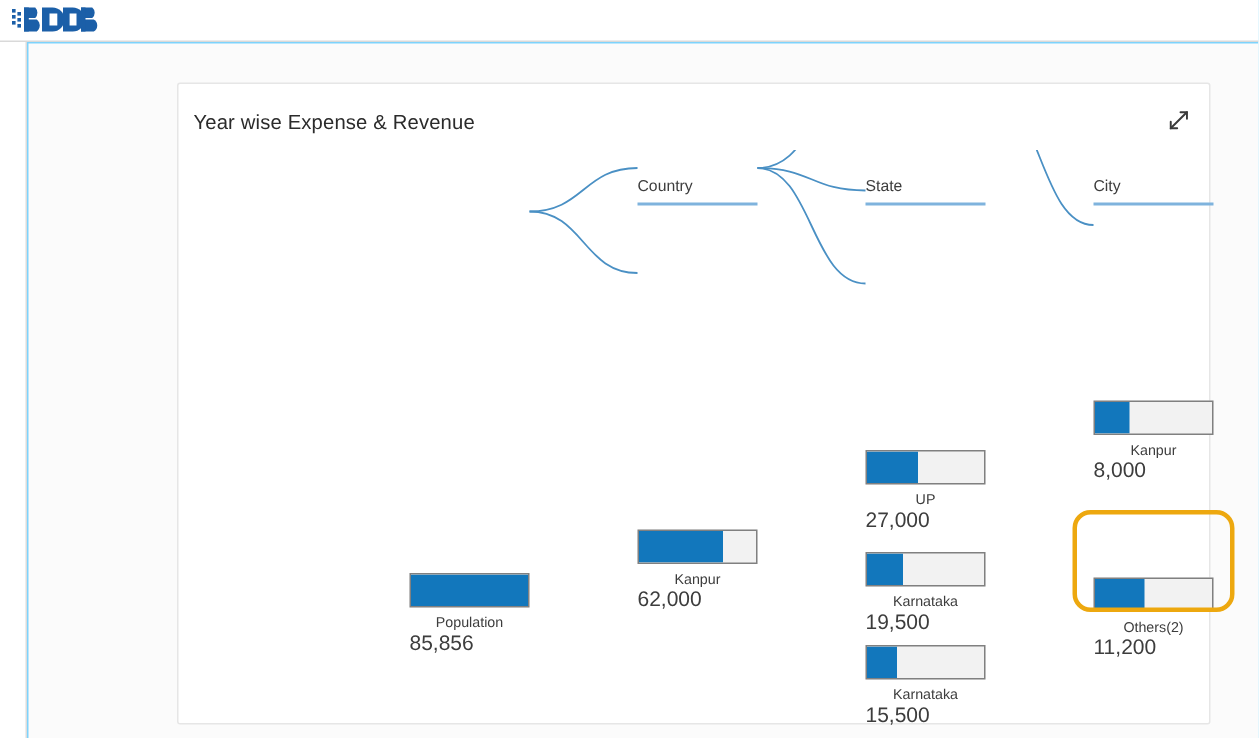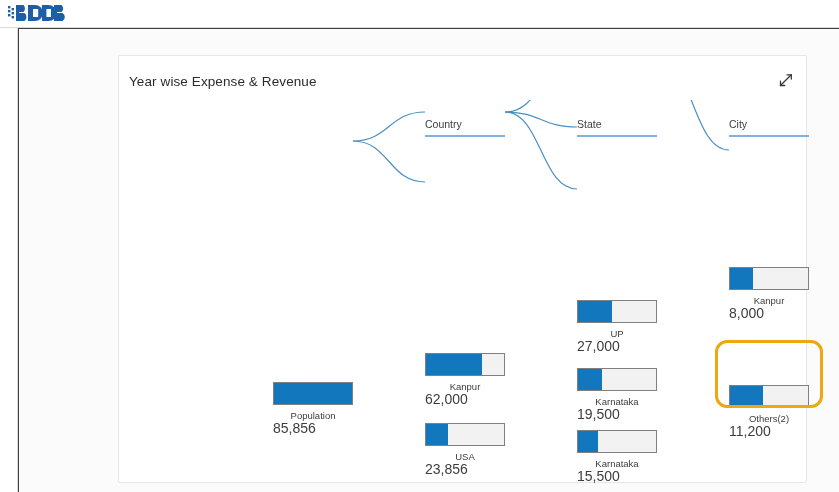--- a/index.html
+++ b/index.html
@@ -6,21 +6,21 @@
   html, body {
     margin: 0; padding: 0;
     width: 839px; height: 492px;
     background: #ffffff;
     font-family: "Liberation Sans", sans-serif;
     overflow: hidden;
   }
   #app {
     position: relative;
     width: 839px; height: 492px;
-    background: #404040;
+    background: #7dd3fc;
   }
 
   
   .topbar {
     position: absolute; left: 0; top: 0;
     width: 839px; height: 28px;
     background: #ffffff;
     border-bottom: 1px solid #d9d9d9;
   }
   .logo {
@@ -235,27 +235,20 @@
         </div>
 
         <div class="node" style="left:306px; top:212px;">
           <div class="bar">
             <div class="fill" style="width:72%;"></div>
           </div>
           <span class="nlabel">Kanpur</span>
           <span class="nvalue">62,000</span>
         </div>
 
-        <div class="node" style="left:306px; top:282px;">
-          <div class="bar">
-            <div class="fill" style="width:28%;"></div>
-          </div>
-          <span class="nlabel">USA</span>
-          <span class="nvalue">23,856</span>
-        </div>
 
         <div class="node" style="left:458px; top:159px;">
           <div class="bar">
             <div class="fill" style="width:44%;"></div>
           </div>
           <span class="nlabel">UP</span>
           <span class="nvalue">27,000</span>
         </div>
 
         <div class="node" style="left:458px; top:227px;">

